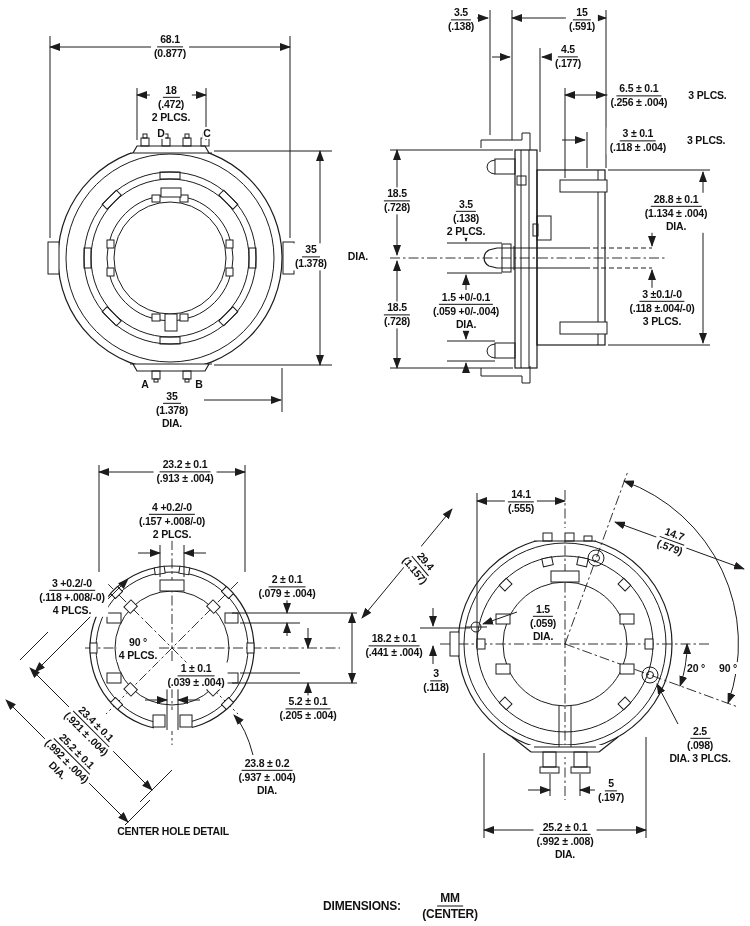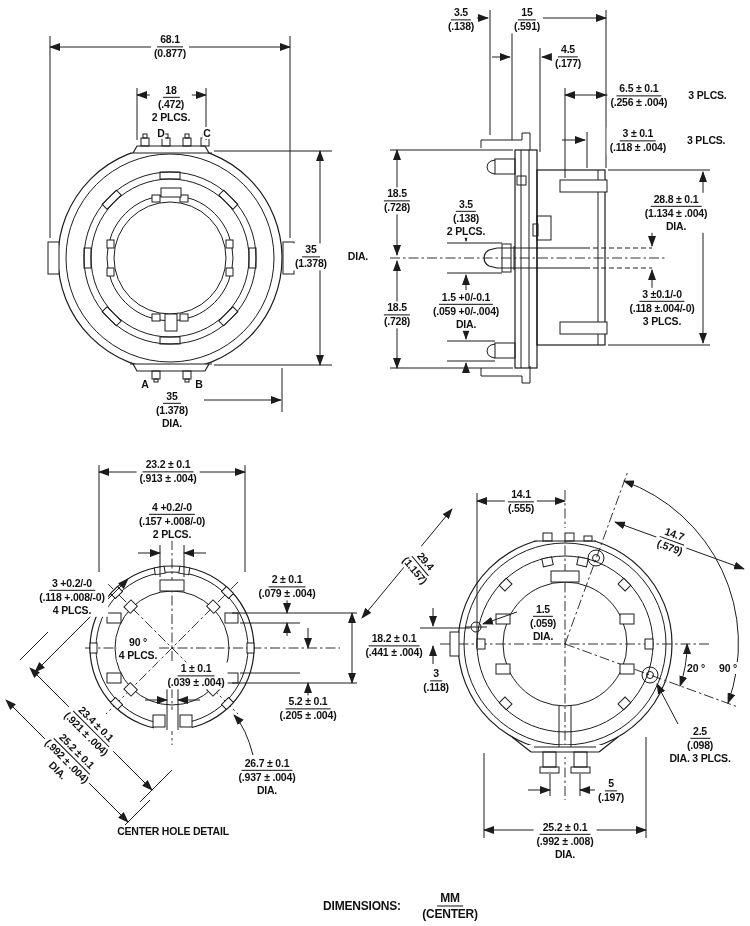--- a/index.html
+++ b/index.html
@@ -347,21 +347,21 @@
     </div>
   <div class="lbl" style="left:161px;top:133px">D</div>
   <div class="lbl" style="left:207px;top:133px">C</div>
   <div class="lbl" style="left:145px;top:384px">A</div>
   <div class="lbl" style="left:199px;top:384px">B</div>
 
   <div class="dim" style="left:461px;top:20px">
     <span class="mm">3.5</span>
       <span class="in">(.138)</span>
     </div>
-  <div class="dim" style="left:527px;top:20px">
+  <div class="dim" style="left:582px;top:20px">
     <span class="mm">15</span>
       <span class="in">(.591)</span>
     </div>
   <div class="dim" style="left:568px;top:57px">
     <span class="mm">4.5</span>
       <span class="in">(.177)</span>
     </div>
   <div class="dim row" style="left:668px;top:96px">
     <span class="frac">
         <span class="mm">6.5 ± 0.1</span>
@@ -398,21 +398,21 @@
     <span class="mm">28.8 ± 0.1</span>
       <span class="in">(1.134 ± .004)</span>
       <span class="note">DIA.</span>
     </div>
   <div class="dim" style="left:662px;top:308px">
     <span class="mm">3 ±0.1/-0</span>
       <span class="in">(.118 ±.004/-0)</span>
       <span class="note">3 PLCS.</span>
     </div>
 
-  <div class="dim" style="left:168px;top:472px">
+  <div class="dim" style="left:185px;top:472px">
     <span class="mm">23.2 ± 0.1</span>
       <span class="in">(.913 ± .004)</span>
     </div>
   <div class="dim" style="left:172px;top:521px">
     <span class="mm">4 +0.2/-0</span>
       <span class="in">(.157 +.008/-0)</span>
       <span class="note">2 PLCS.</span>
     </div>
   <div class="dim" style="left:72px;top:597px">
     <span class="mm">3 +0.2/-0</span>
@@ -442,21 +442,21 @@
   <div class="dim rot45" style="left:91px;top:729px">
     <span class="mm">23.4 ± 0.1</span>
       <span class="in">(.921 ± .004)</span>
     </div>
   <div class="dim rot45" style="left:67px;top:761px">
     <span class="mm">25.2 ± 0.1</span>
       <span class="in">(.992 ± .004)</span>
       <span class="note">DIA.</span>
     </div>
   <div class="dim" style="left:267px;top:777px">
-    <span class="mm">26.7 ± 0.1</span>
+    <span class="mm">23.8 ± 0.2</span>
       <span class="in">(.937 ± .004)</span>
       <span class="note">DIA.</span>
     </div>
   <div class="lbl" style="left:173px;top:831px">CENTER HOLE DETAIL</div>
 
   <div class="dim" style="left:521px;top:502px">
     <span class="mm">14.1</span>
       <span class="in">(.555)</span>
     </div>
   <div class="dim rot20" style="left:672px;top:541px">

